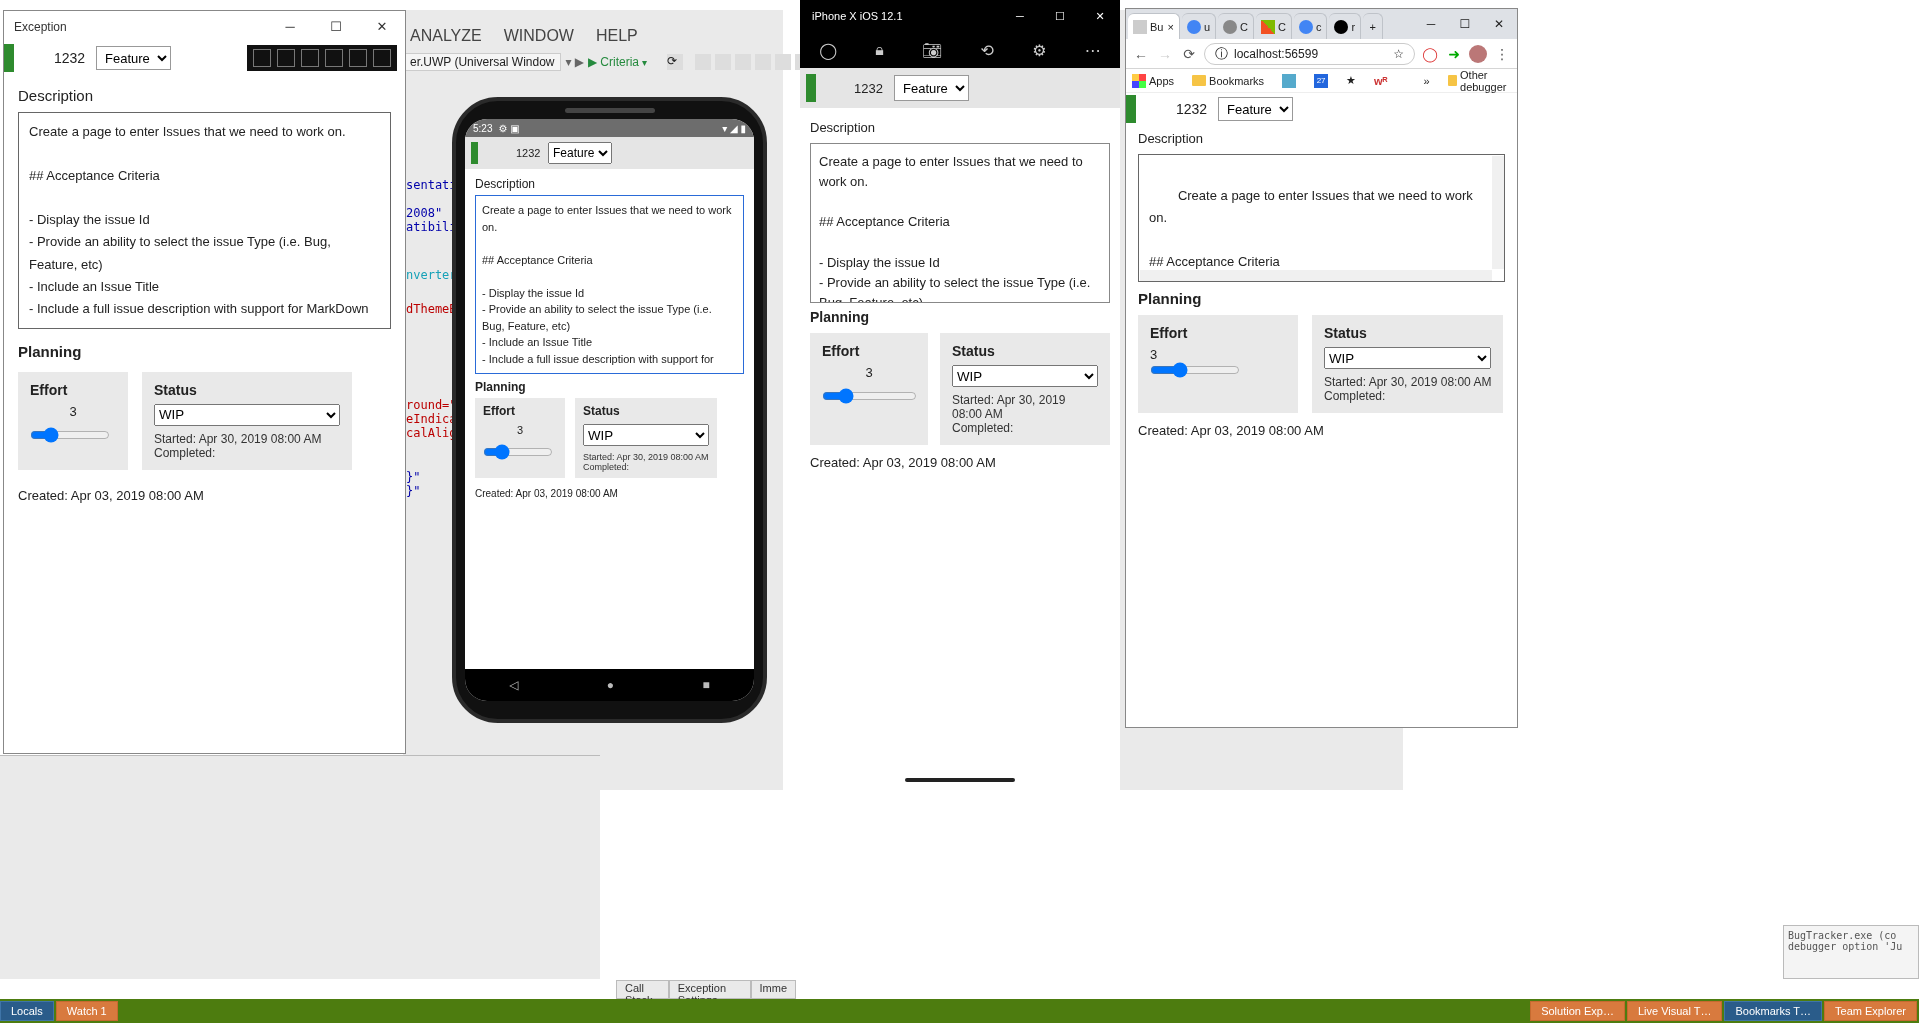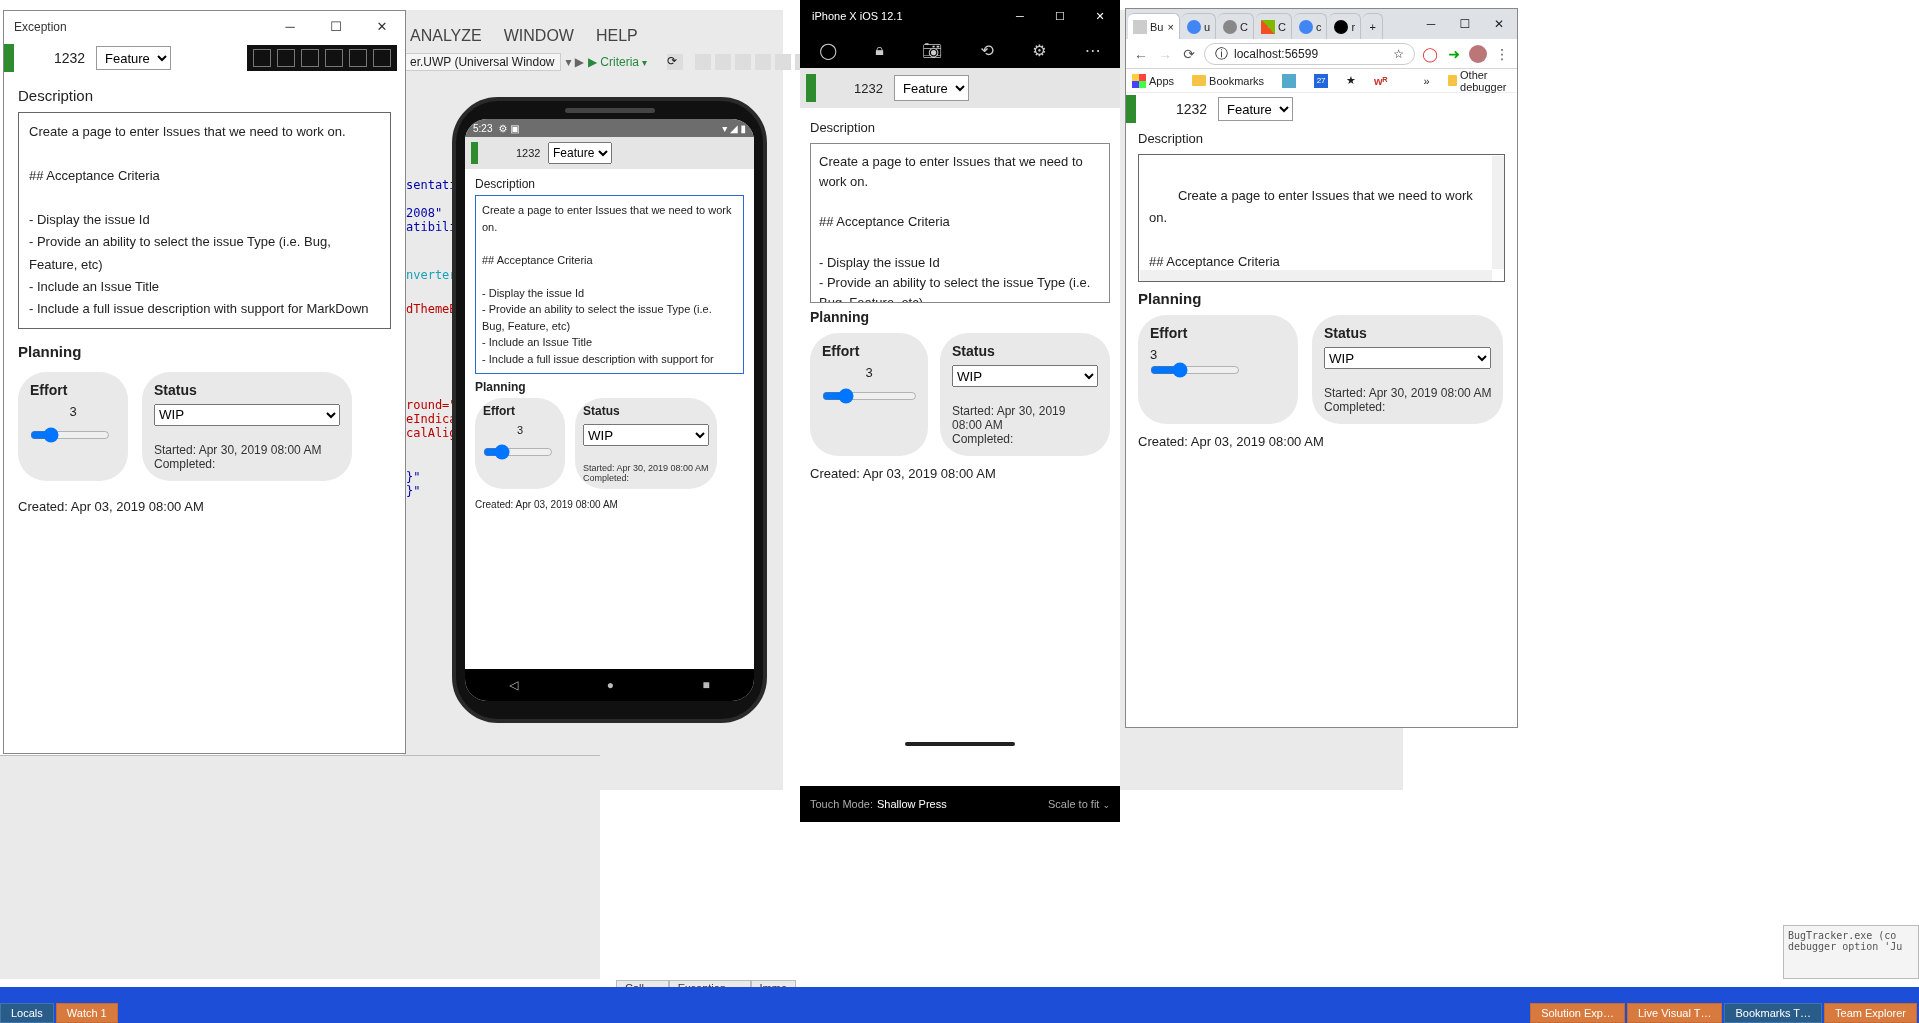--- a/index.html
+++ b/index.html
@@ -26,26 +26,26 @@
   .bug-row { height:30px; display:flex; align-items:center; gap:8px; padding:0 8px 0 0; }
   .green-bar { width:10px; height:28px; background:#2e8b2e; margin-right:4px; }
   .id-txt { font-size:14px; width:34px;margin-left:28px; }
   .type-sel { height:24px; border:1px solid #999; background:#fff; font-size:13px; padding:0 4px; }
   .ls-bar { background:#111; height:26px; display:flex; align-items:center; gap:6px; padding:0 6px; margin-left:auto; }
   .ls-ico { width:18px; height:18px; border:1px solid #777; display:inline-block; }
   .card-body { padding:10px 14px; }
   .sec-lbl { font-size:15px; margin:4px 0 8px; color:#222; }
   .desc-box { border:1px solid #666; padding:8px 10px; font-size:13px; line-height:1.7; white-space:pre-wrap; }
   .plan-row { display:flex; gap:14px; margin-top:12px; }
-  .plan-card { background:#e9e9e9; padding:10px 12px; min-width:110px;border-radius:28px; }
+  .plan-card { background:#e9e9e9; padding:10px 12px; min-width:110px; }
   .plan-card.wide { min-width:210px; }
   .plan-h { font-weight:600; font-size:14px; margin-bottom:6px; }
   .eff-val { text-align:center; margin-bottom:8px; }
   .slider { width:80px; }
-  .status-sel { width:100%; height:22px; margin-bottom:17px; }
+  .status-sel { width:100%; height:22px; margin-bottom:6px; }
   .small { font-size:12px; color:#333; }
   .created { margin-top:18px; font-size:13px; }
 
   
   .android { position:absolute; left:452px; top:97px; width:315px; height:626px; background:#111; border-radius:46px; padding:18px 9px; border:4px solid #2a2a2a; }
   .android-inner { background:#fff; width:100%; height:100%; border-radius:22px; overflow:hidden; display:flex; flex-direction:column; position:relative; }
   .and-status { background:#6d6d6d; color:#fff; height:18px; font-size:10px; display:flex; align-items:center; padding:0 8px; }
   .and-status .r { margin-left:auto; display:flex; gap:3px; }
   .and-header { background:#e5e5e5; padding:5px 6px; display:flex; align-items:center; gap:6px; }
   .and-header .green-bar { height:22px; width:7px; }
@@ -91,21 +91,21 @@
   .cico { width:18px; height:18px; display:inline-flex; align-items:center; justify-content:center; font-size:14px; color:#555; }
   .chrome-bm { height:24px; display:flex; align-items:center; gap:18px; padding:0 6px; font-size:11px; background:#fff; border-bottom:1px solid #eee; }
   .bm { display:flex; align-items:center; gap:3px; }
   .bm-fold { width:14px; height:11px; background:#f6c445; border-radius:1px; }
   .chrome-body { background:#fff; }
   .chrome-body .desc-box { position:relative; }
   .chrome-body .desc-scroll { position:absolute; right:0; top:1px; bottom:12px; width:12px; background:#f0f0f0; }
   .chrome-body .desc-scroll-h { position:absolute; left:1px; right:12px; bottom:0; height:11px; background:#f0f0f0; }
 
   
-  .vs-bottom { position:absolute; left:0; bottom:0; height:36px; width:100%; background:#1d4ed8; color:#fff; display:flex; align-items:flex-end; font-size:11px; }
+  .vs-bottom { position:absolute; left:0; bottom:0; height:24px; width:100%; background:#4d7c0f; color:#fff; display:flex; align-items:center; font-size:11px; }
   .vs-bottom .tab { background:#2a5c8a; border:1px solid #3f75a8; padding:2px 10px; margin-right:2px; height:20px; display:flex; align-items:center; }
   .vs-bottom .tab.inactive { background:#d87a3e; border-color:#c56a30; }
   .vs-bottom .right { margin-left:auto; display:flex; }
   .vs-bottom2 { position:absolute; bottom:24px; height:19px; font-size:11px; color:#333; display:flex; }
   .vs-bottom2 .t { background:#eaeaea; border:1px solid #bbb; padding:1px 8px; }
   .vs-output { position:absolute; right:0; bottom:44px; width:136px; height:54px; background:#f4f4f4; border:1px solid #bbb; font-family:Consolas,monospace; font-size:10px; padding:4px; color:#555; overflow:hidden; }
   .vs-sidepanel-left { position:absolute; left:0; top:755px; bottom:44px; width:600px; background:#eaeaea; border-top:1px solid #bbb; }
 </style>
 </head>
 <body>
@@ -292,25 +292,20 @@
             <div class="plan-h">Status</div>
             <select class="status-sel"><option>WIP</option></select>
             <div class="small">Started: Apr 30, 2019 08:00 AM</div>
             <div class="small">Completed:</div>
           </div>
         </div>
         <div style="margin-top:10px;">Created: Apr 03, 2019 08:00 AM</div>
       </div>
       <div class="ios-home"></div>
     </div>
-    <div class="ios-bottom">
-      <span>Touch Mode:</span>
-      <span style="margin-left:4px;color:#fff;">Shallow Press</span>
-      <span class="r"><span>Scale to fit</span> <span style="font-size:9px;">⌄</span></span>
-    </div>
   </div>
 </div>
 
 <div class="chrome">
   <div class="chrome-chrome">
     <div class="chrome-tabs">
       <div class="ctab active">
           <span class="fav" style="background:#ccc"></span>
           <span>Bu</span>
           <span style="margin-left:4px;">×</span>

